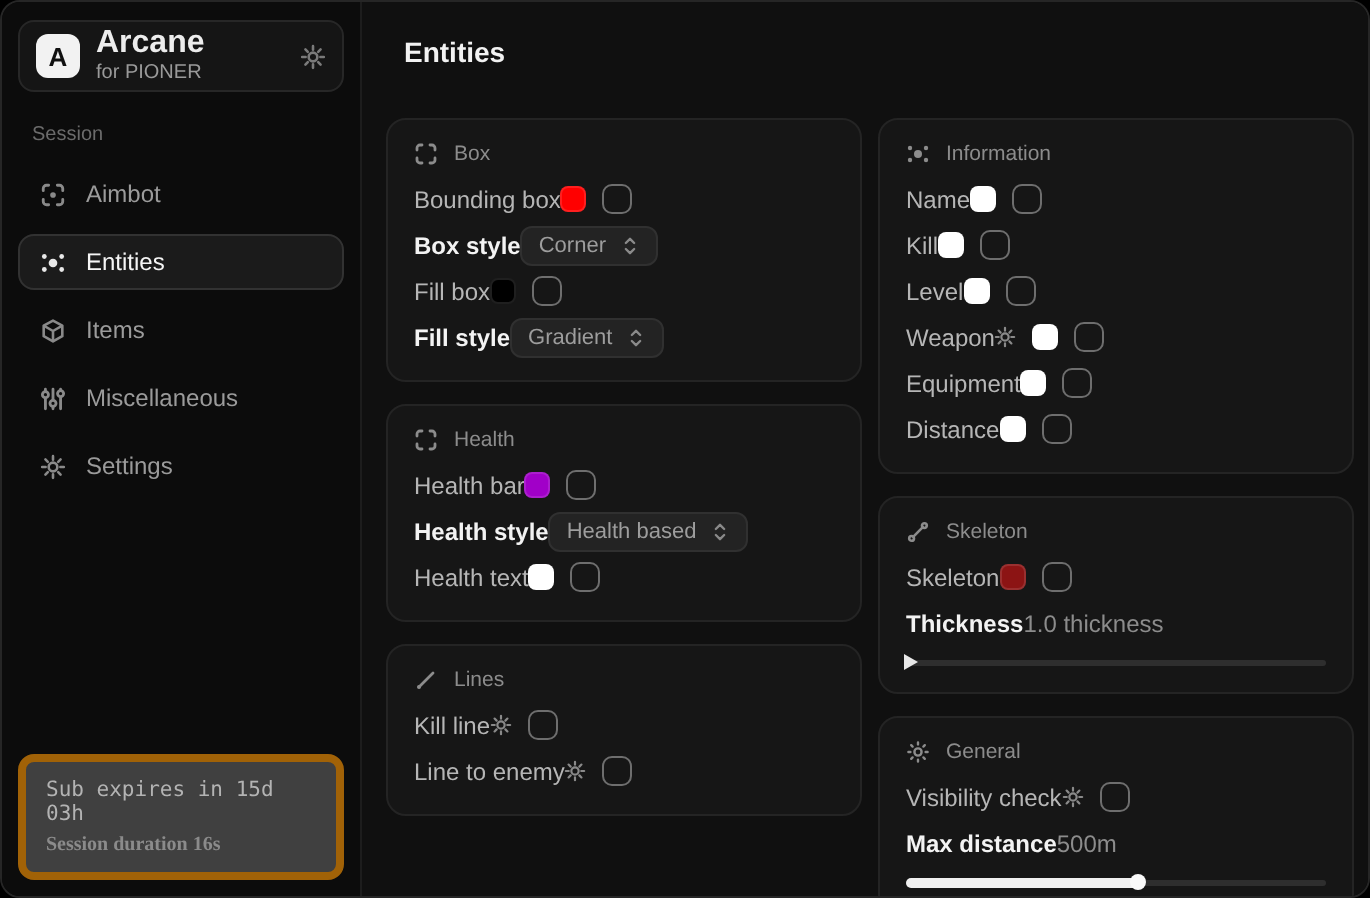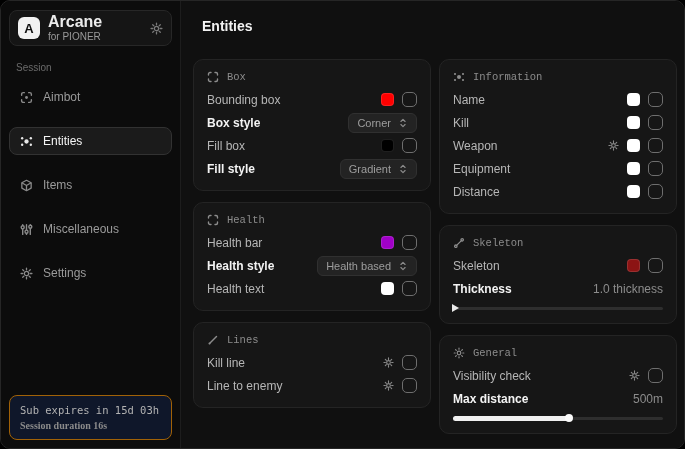--- a/index.html
+++ b/index.html
@@ -24,55 +24,55 @@
   .logo {
     width:22px; height:22px; background:#f2f2f2; border-radius:6px;
     color:#111; font-weight:bold; font-size:13px;
     display:flex; align-items:center; justify-content:center;
   }
   .brand-text { display:flex; flex-direction:column; line-height:1.15; flex:1; }
   .brand-name { color:#ececec; font-size:16px; font-weight:700; }
   .brand-sub  { color:#9a9a9a; font-size:10px; }
   .brand-gear { color:#7a7a7a; display:flex; }
   .category-label { color:#6b6b6b; font-size:10px; margin:16px 7px 10px 7px; }
-  .nav { display:flex; flex-direction:column; gap:16px; }
+  .nav { display:flex; flex-direction:column; gap:6px; }
   .nav-item {
     display:flex; align-items:center; gap:10px; height:28px;
     padding:0 10px; color:#9b9b9b; font-size:12px; border-radius:8px;
     border:1px solid transparent; cursor:pointer;
   }
   .nav-item .ico { display:flex; color:#8a8a8a; }
   .nav-item.active { background:#1b1b1b; border-color:#323232; color:#f5f5f5; }
   .nav-item.active .ico { color:#e8e8e8; }
   .sub-card {
-    margin-top:auto; background:#0f172a; border:1px solid #a16207;
+    margin-top:auto; background:#404040; border:4px solid #a16207;
     border-radius:8px; padding:8px 10px;
   }
   .sub-line1 { font-family:"DejaVu Sans Mono", monospace; font-size:10.5px; color:#b3b3b3; }
   .sub-line2 { font-size:10px; color:#8b8b8b; margin-top:4px; font-weight:700;font-family:Liberation Serif, serif; }
   
   .main { flex:1; background:#101010; padding:17px 14px 12px 6px; display:flex; flex-direction:column; }
   .main-title { color:#f2f2f2; font-size:14px; font-weight:700; margin-left:15px; }
   .tabs {
     display:inline-flex; background:#1a1a1a; border-radius:8px;
     margin:11px 0 14px 15px; width:max-content; overflow:hidden;
   }
   .columns { display:flex; gap:8px; margin-left:6px; }
   .col { display:flex; flex-direction:column; gap:11px; width:238px; }
   .card {
     background:#161616; border:1px solid #242424; border-radius:10px;
     padding:9px 13px 10px 13px;
   }
   .card-head {
     display:flex; align-items:center; gap:8px; color:#8c8c8c;
-    font-family:Liberation Mono, monospace; font-size:10.5px;
+    font-family:Liberation Sans, sans-serif; font-size:10.5px;
     margin:2px 0 5px 0;
   }
   .card-head .ico { display:flex; color:#8c8c8c; }
-  .row { display:flex; align-items:center; justify-content:space-between; height:23px; }
+  .row { display:flex; align-items:center; height:23px; }
   .row-label { color:#b6b6b6; font-size:12px; }
   .row-label.bold { color:#f3f3f3; font-weight:700; }
   .controls { display:flex; align-items:center; gap:8px; }
   .swatch { width:13px; height:13px; border-radius:4px; border:1px solid rgba(255,255,255,0.12); cursor:pointer; }
   .checkbox {
     width:15px; height:15px; border:1.6px solid #6e6e6e; border-radius:5px;
     background:transparent; cursor:pointer;
   }
   .dropdown {
     display:flex; align-items:center; gap:7px; background:#232323;
@@ -369,20 +369,27 @@
             </span>
           </div>
           <div class="row">
             <span class="row-label">Kill</span>
             <span class="controls">
               <span class="swatch" style="background-color: rgb(255, 255, 255);"></span>
               <span class="checkbox"></span>
             </span>
           </div>
           <div class="row">
+            <span class="row-label">Level</span>
+            <span class="controls">
+              <span class="swatch" style="background-color: rgb(255, 255, 255);"></span>
+              <span class="checkbox"></span>
+            </span>
+          </div>
+          <div class="row">
             <span class="row-label">Weapon</span>
             <span class="controls">
               <span class="mini-gear">
                 <svg width="11" height="11" viewBox="0 0 12 12">
                     <use href="#i-gear"></use>
                   </svg>
                 </span>
               <span class="swatch" style="background-color: rgb(255, 255, 255);"></span>
               <span class="checkbox"></span>
             </span>

